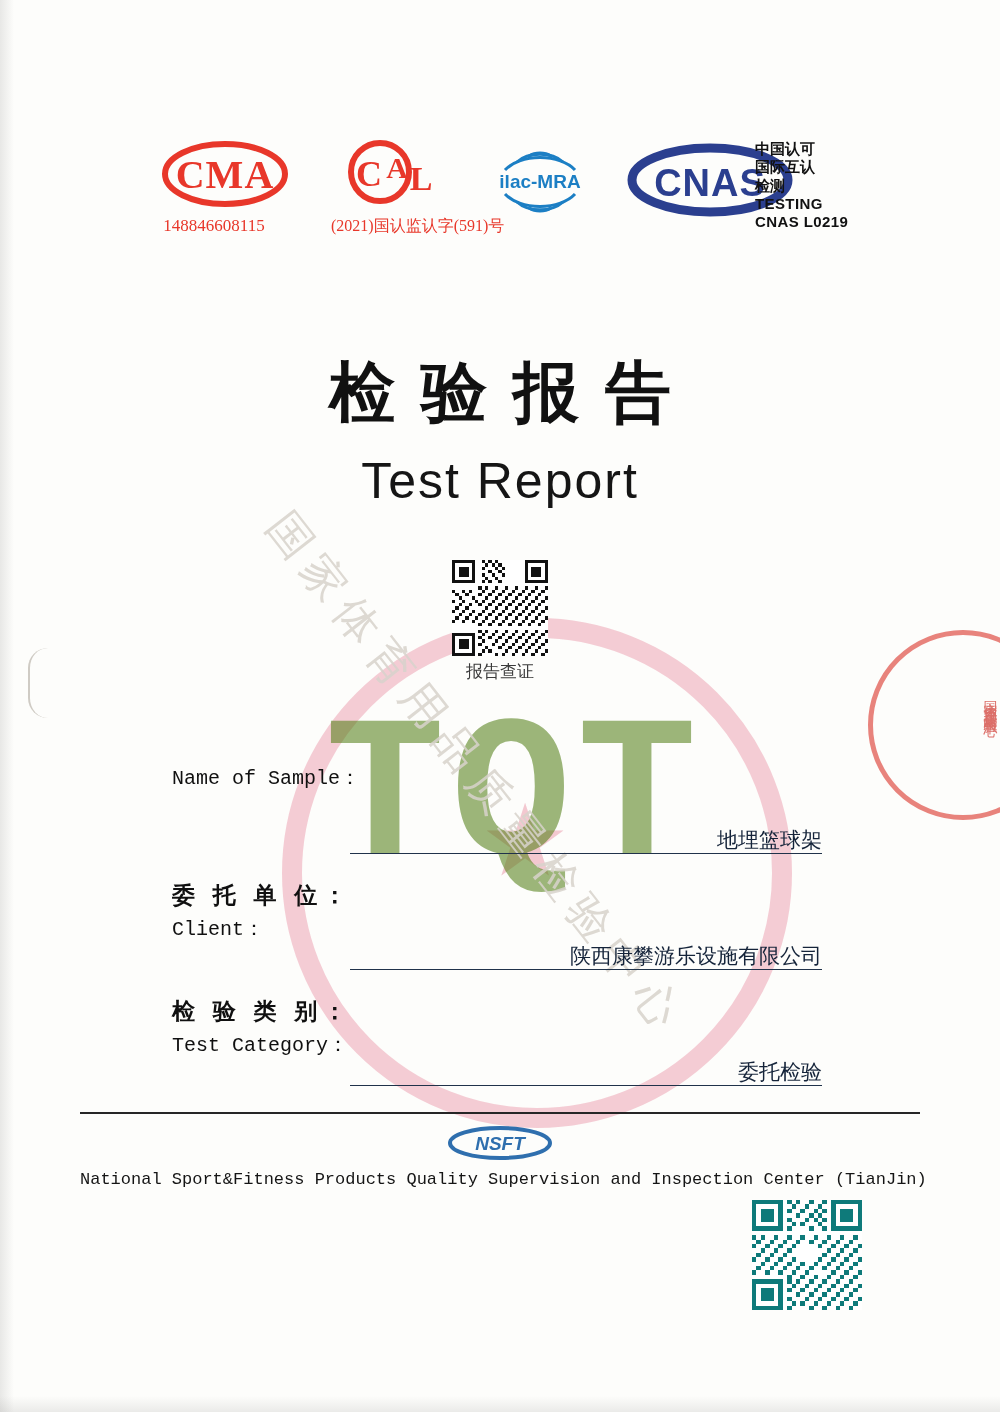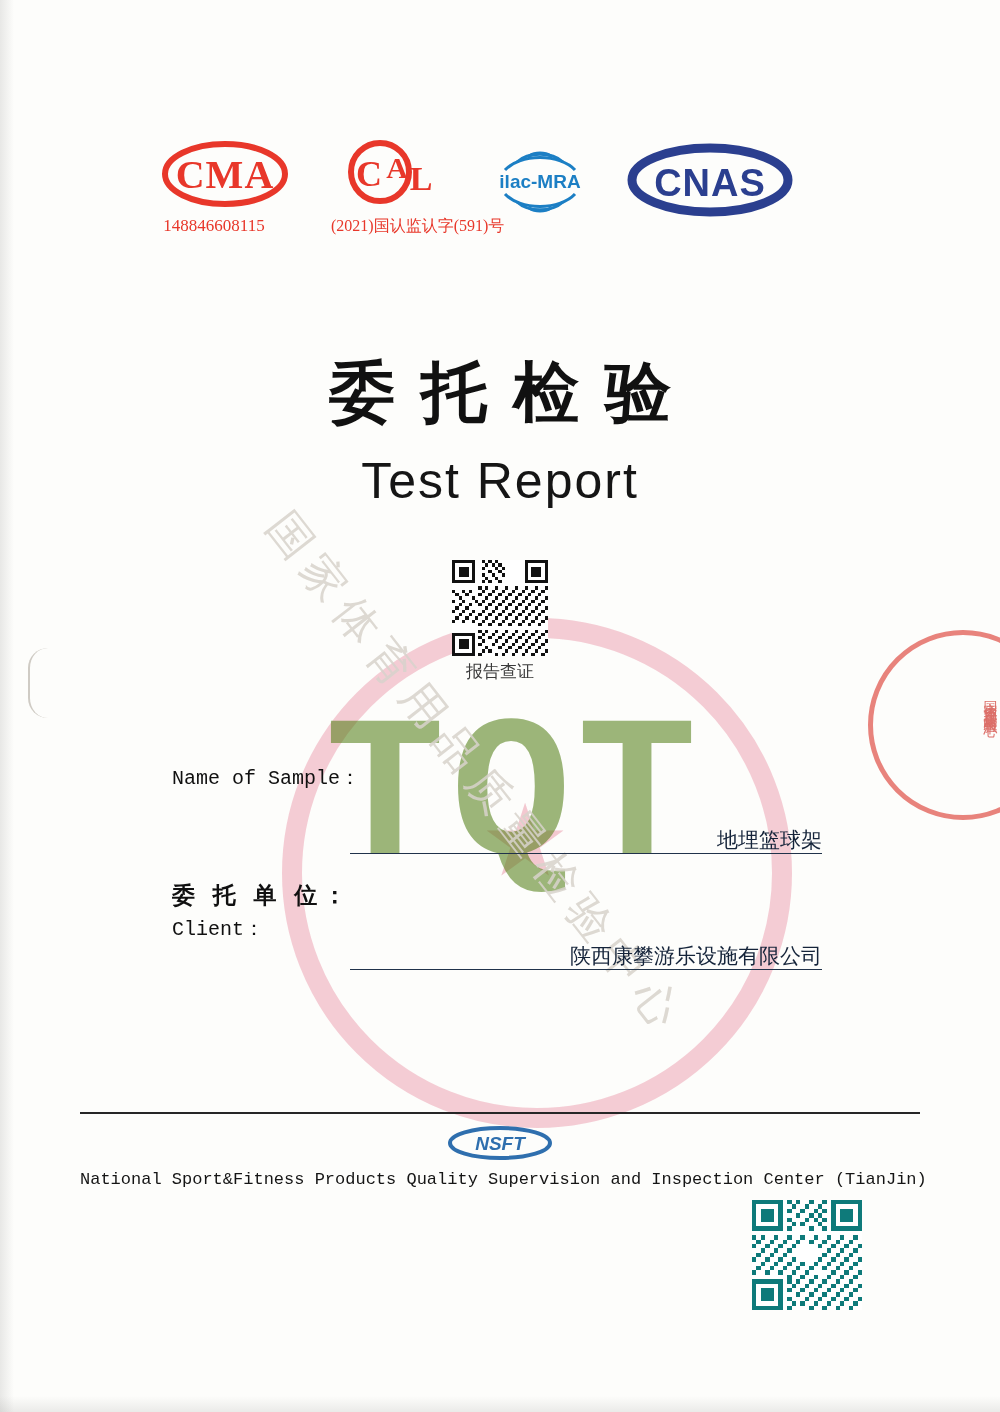--- a/index.html
+++ b/index.html
@@ -396,32 +396,39 @@
       </svg>
     </div>
 
     <div class="cnas-wrap">
       <svg width="190" height="76" viewBox="0 0 190 76">
         <ellipse cx="95" cy="38" rx="78" ry="32" fill="none" stroke="#2b3f8f" stroke-width="9"></ellipse>
         <text x="95" y="54" text-anchor="middle" font-family="Liberation Sans, sans-serif" font-size="38" font-weight="bold" fill="#2b3f8f" letter-spacing="1">CNAS</text>
       </svg>
     </div>
 
+    <div class="cnas-text">
+      <div>中国认可</div>
+      <div>国际互认</div>
+      <div>检测</div>
+      <div class="en">TESTING</div>
+      <div class="en">CNAS L0219</div>
+    </div>
   </div>
 
   <div class="wm-ring"></div>
   <div class="wm-ring-star">★</div>
   <div class="wm-tqt">TQT</div>
   <div class="wm-diag">国家体育用品质量检验中心</div>
 
   <div class="stamp-frag"></div>
   <div class="stamp-frag-text">国家体育用品质量检验中心</div>
   <div class="corner-arc"></div>
 
-  <div class="title-cn">委托检验</div>
+  <div class="title-cn">检验报告</div>
   <div class="title-en">Test Report</div>
 
   <div class="qr-main">
     <svg width="96" height="96" viewBox="0 0 29 29" shape-rendering="crispEdges">
       <rect width="29" height="29" fill="#ffffff"></rect>
       <g fill="#111111">
         <rect x="0" y="0" width="7" height="1"></rect>
           <rect x="0" y="6" width="7" height="1"></rect>
         <rect x="0" y="0" width="1" height="7"></rect>
           <rect x="6" y="0" width="1" height="7"></rect>
@@ -632,20 +639,25 @@
       <div class="lbl-en">Name of Sample：</div>
       <div class="value">地埋篮球架</div>
     </div>
 
     <div class="field f2">
       <div class="lbl-cn">委 托 单 位：</div>
       <div class="lbl-en">Client：</div>
       <div class="value">陕西康攀游乐设施有限公司</div>
     </div>
 
+    <div class="field f3">
+      <div class="lbl-cn">检 验 类 别：</div>
+      <div class="lbl-en">Test Category：</div>
+      <div class="value">委托检验</div>
+    </div>
   </div>
 
   <div class="footer-rule"></div>
   <div class="footer">
     <div class="footer-main">
       <div class="nsft-logo">
         <svg width="108" height="38" viewBox="0 0 108 38">
           <ellipse cx="54" cy="19" rx="50" ry="15" fill="none" stroke="#2f6fae" stroke-width="4"></ellipse>
           <text x="54" y="26" text-anchor="middle" font-family="Liberation Sans, sans-serif" font-size="19" font-weight="bold" font-style="italic" fill="#2f6fae">NSFT</text>
         </svg>

